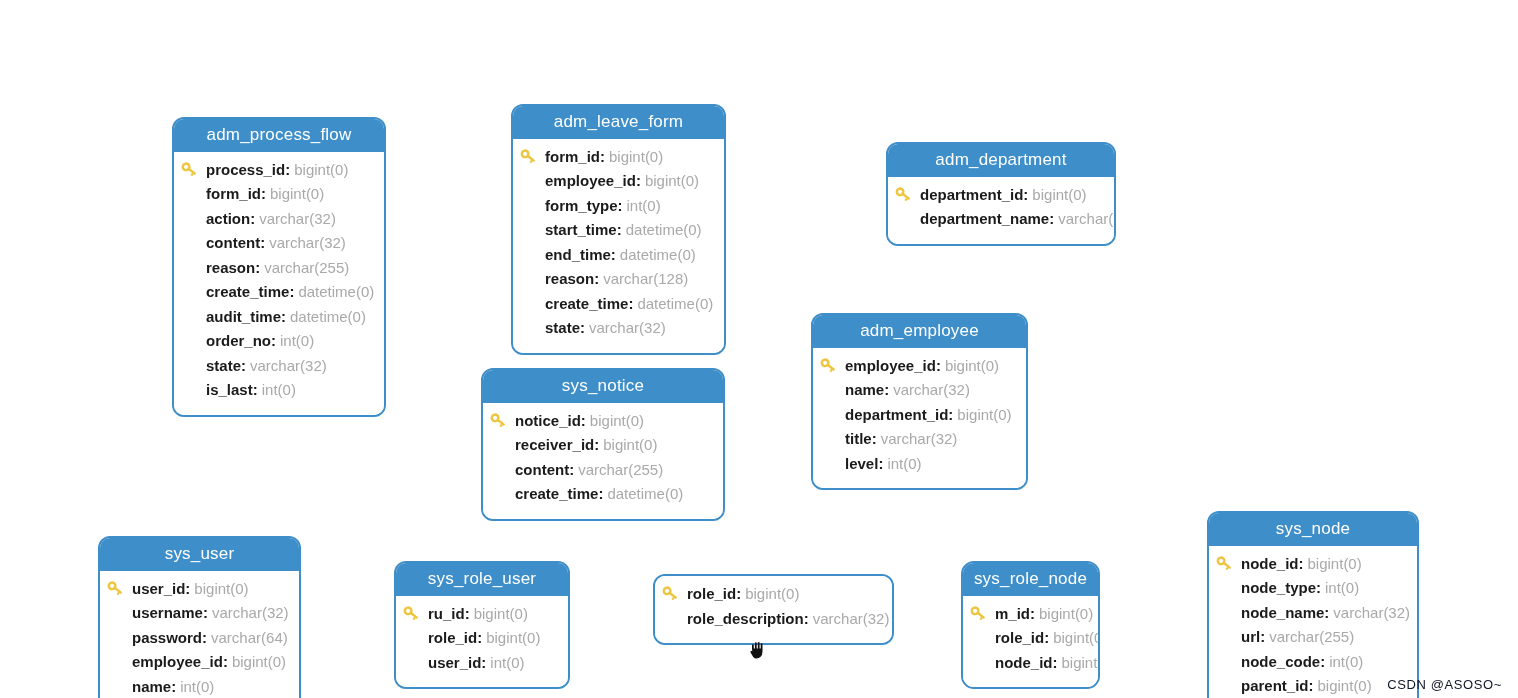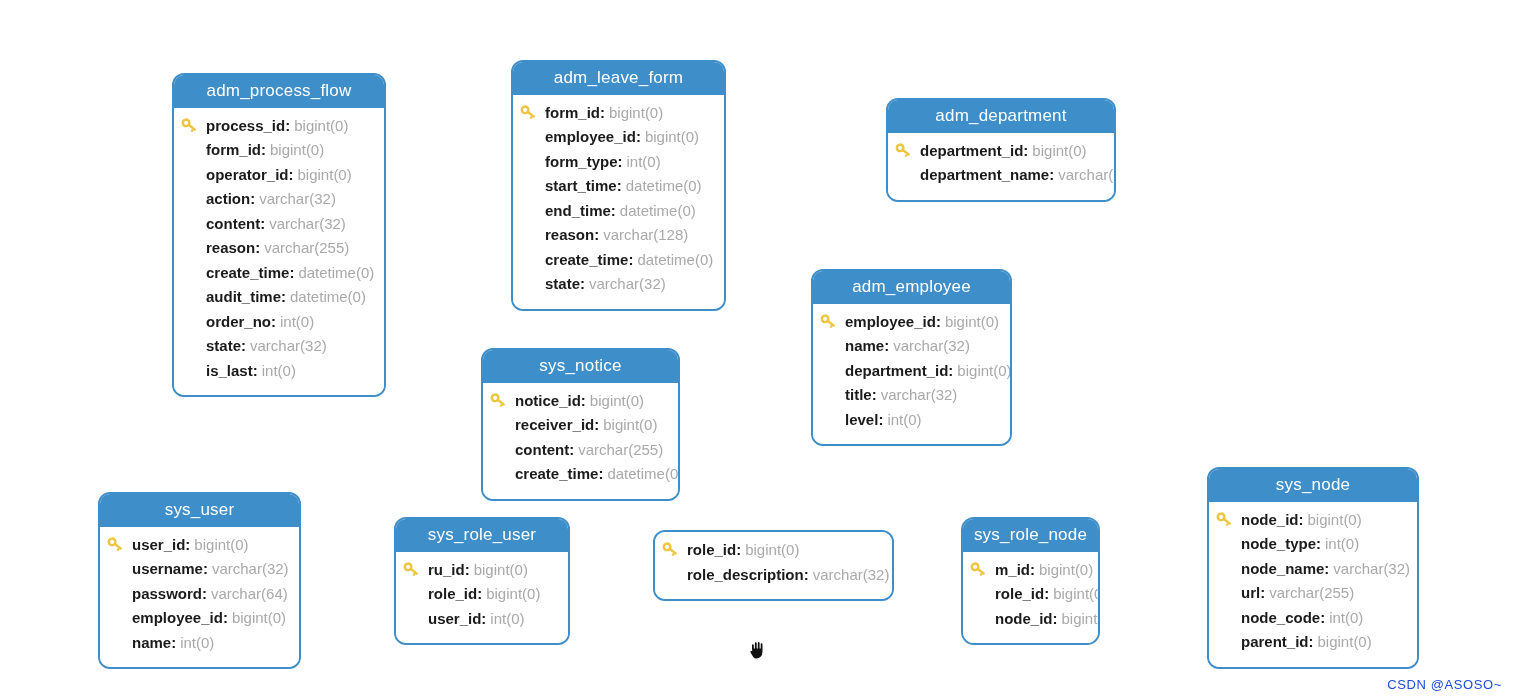--- a/index.html
+++ b/index.html
@@ -12,20 +12,21 @@
     height: 698px;
     position: relative;
     overflow: hidden;
     font-family: "Liberation Sans", "DejaVu Sans", sans-serif;
     -webkit-font-smoothing: antialiased;
   }
 
   #canvas {
     position: absolute;
     inset: 0;
+    margin-top: 44px;
   }
 
   
   .entity {
     position: absolute;
     box-sizing: border-box;
     border: 2px solid #3d8ec9;
     border-radius: 12px;
     background: #ffffff;
     overflow: hidden;
@@ -83,21 +84,21 @@
     display: block;
     width: 19px;
     height: 15px;
   }
 
   
   #watermark {
     position: absolute;
     right: 16px;
     bottom: 6px;
-    color: #1d4ed8;
+    color: #0f172a;
     font-size: 13px;
     letter-spacing: .6px;
     font-family: "Liberation Sans", "DejaVu Sans", sans-serif;
     white-space: nowrap;
   }
 
   
   #cursor {
     position: absolute;
     width: 18px;
@@ -122,24 +123,20 @@
             </svg>
           </span>
           <span class="field-text"><span class="field-name">process_id</span><span class="field-sep">:</span><span class="field-type">bigint(0)</span></span>
         </div>
         <div class="field-row">
           <span class="key-slot"></span>
           <span class="field-text"><span class="field-name">form_id</span><span class="field-sep">:</span><span class="field-type">bigint(0)</span></span>
         </div>
         <div class="field-row">
           <span class="key-slot"></span>
-          <span class="field-text"><span class="field-name">operator_id</span><span class="field-sep">:</span><span class="field-type">bigint(0)</span></span>
-        </div>
-        <div class="field-row">
-          <span class="key-slot"></span>
           <span class="field-text"><span class="field-name">action</span><span class="field-sep">:</span><span class="field-type">varchar(32)</span></span>
         </div>
         <div class="field-row">
           <span class="key-slot"></span>
           <span class="field-text"><span class="field-name">content</span><span class="field-sep">:</span><span class="field-type">varchar(32)</span></span>
         </div>
         <div class="field-row">
           <span class="key-slot"></span>
           <span class="field-text"><span class="field-name">reason</span><span class="field-sep">:</span><span class="field-type">varchar(255)</span></span>
         </div>
@@ -224,21 +221,21 @@
             </svg>
           </span>
           <span class="field-text"><span class="field-name">department_id</span><span class="field-sep">:</span><span class="field-type">bigint(0)</span></span>
         </div>
         <div class="field-row">
           <span class="key-slot"></span>
           <span class="field-text"><span class="field-name">department_name</span><span class="field-sep">:</span><span class="field-type">varchar(32)</span></span>
         </div>
       </div>
     </div>
-    <div class="entity" style="left: 811px; top: 269px; width: 201px;">
+    <div class="entity" style="left: 811px; top: 269px; width: 217px;">
       <div class="entity-header">adm_employee</div>
       <div class="entity-body">
         <div class="field-row">
           <span class="key-slot">
             <svg class="key-icon" viewBox="0 0 20 16">
               <g transform="rotate(38 10 8)">
                 <circle cx="5.4" cy="8" r="3.5" fill="none" stroke="#edc53f" stroke-width="2.6"></circle>
                 <rect x="8.6" y="6.7" width="9.6" height="2.6" rx="1" fill="#edc53f"></rect>
                 <rect x="14.4" y="9.0" width="2.3" height="3.0" fill="#edc53f"></rect>
               </g>
@@ -257,21 +254,21 @@
         <div class="field-row">
           <span class="key-slot"></span>
           <span class="field-text"><span class="field-name">title</span><span class="field-sep">:</span><span class="field-type">varchar(32)</span></span>
         </div>
         <div class="field-row">
           <span class="key-slot"></span>
           <span class="field-text"><span class="field-name">level</span><span class="field-sep">:</span><span class="field-type">int(0)</span></span>
         </div>
       </div>
     </div>
-    <div class="entity" style="left: 481px; top: 348px; width: 199px;">
+    <div class="entity" style="left: 481px; top: 324px; width: 244px;">
       <div class="entity-header">sys_notice</div>
       <div class="entity-body">
         <div class="field-row">
           <span class="key-slot">
             <svg class="key-icon" viewBox="0 0 20 16">
               <g transform="rotate(38 10 8)">
                 <circle cx="5.4" cy="8" r="3.5" fill="none" stroke="#edc53f" stroke-width="2.6"></circle>
                 <rect x="8.6" y="6.7" width="9.6" height="2.6" rx="1" fill="#edc53f"></rect>
                 <rect x="14.4" y="9.0" width="2.3" height="3.0" fill="#edc53f"></rect>
               </g>

